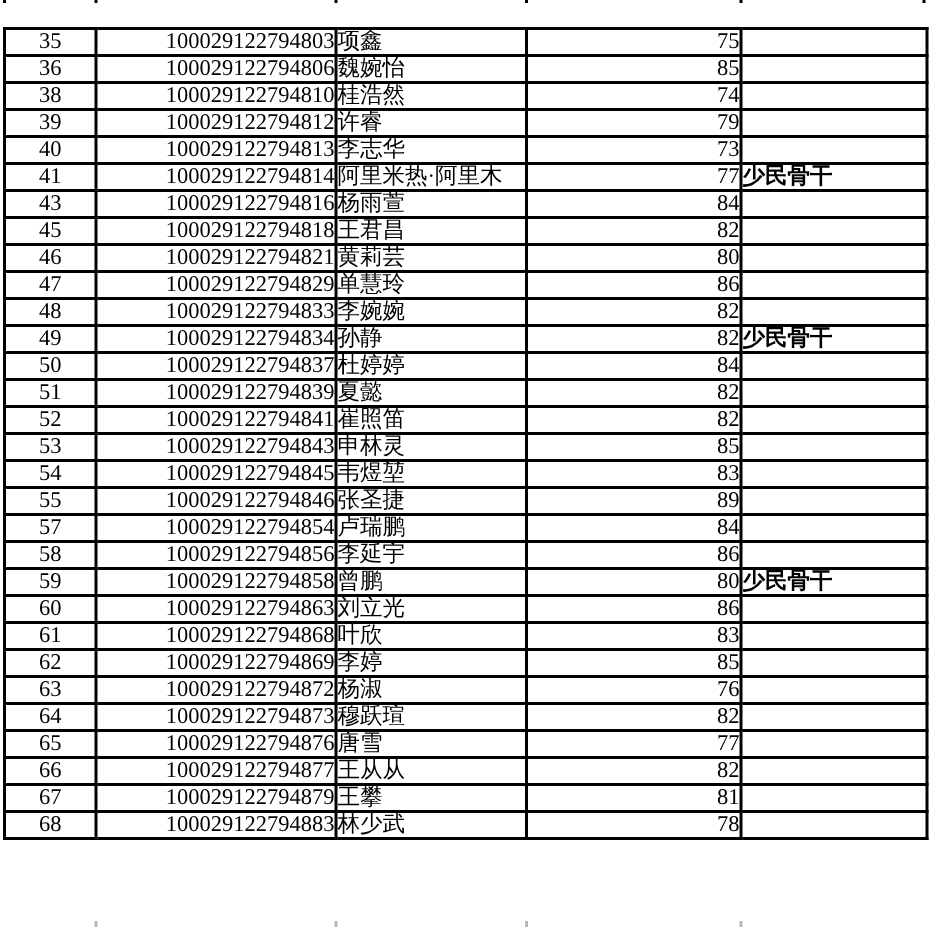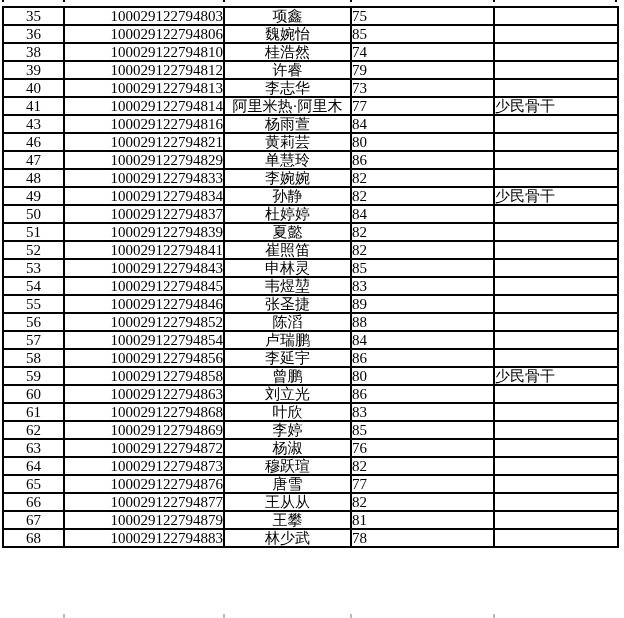--- a/index.html
+++ b/index.html
@@ -10,21 +10,21 @@
   body {
     width: 624px;
     height: 618px;
     position: relative;
     overflow: hidden;
     font-family: "Liberation Serif", "DejaVu Serif", serif;
   }
   
   table.grid {
     position: absolute;
-    top: 6px;
+    top: 18px;
     left: 2px;
     border-collapse: collapse;
     table-layout: fixed;
     width: 615px;
   }
   table.grid td {
     border: 2px solid #000000;
     height: 16px;
     padding: 0;
     font-size: 15px;
@@ -34,23 +34,23 @@
     overflow: hidden;
   }
   col.w-no     { width: 61px;  }
   col.w-id     { width: 160px; }
   col.w-name   { width: 127px; }
   col.w-score  { width: 143px; }
   col.w-remark { width: 124px; }
 
   td.c-no     { text-align: center; }
   td.c-id     { text-align: right; padding-right: 11px; }
-  td.c-name   { text-align: center; }
-  td.c-score  { text-align: left; margin-top: 40px; }
-  td.c-remark { text-align: left; padding-left: 2px; }
+  td.c-name   { }
+  td.c-score  { text-align: right; margin-top: 40px; }
+  td.c-remark { text-align: left; padding-left: 2px; font-weight: bold; }
 
   
   .stub-top {
     position: absolute;
     top: 0;
     width: 2px;
     height: 2px;
     background: #000000;
   }
   
@@ -139,20 +139,27 @@
 
   <tr>
     <td class="c-no">43</td>
     <td class="c-id">100029122794816</td>
     <td class="c-name">杨雨萱</td>
     <td class="c-score">84</td>
     <td class="c-remark"></td>
   </tr>
 
 
+  <tr>
+    <td class="c-no">45</td>
+    <td class="c-id">100029122794818</td>
+    <td class="c-name">王君昌</td>
+    <td class="c-score">82</td>
+    <td class="c-remark"></td>
+  </tr>
 
   <tr>
     <td class="c-no">46</td>
     <td class="c-id">100029122794821</td>
     <td class="c-name">黄莉芸</td>
     <td class="c-score">80</td>
     <td class="c-remark"></td>
   </tr>
 
   <tr>
@@ -220,27 +227,20 @@
   </tr>
 
   <tr>
     <td class="c-no">55</td>
     <td class="c-id">100029122794846</td>
     <td class="c-name">张圣捷</td>
     <td class="c-score">89</td>
     <td class="c-remark"></td>
   </tr>
 
-  <tr>
-    <td class="c-no">56</td>
-    <td class="c-id">100029122794852</td>
-    <td class="c-name">陈滔</td>
-    <td class="c-score">88</td>
-    <td class="c-remark"></td>
-  </tr>
 
   <tr>
     <td class="c-no">57</td>
     <td class="c-id">100029122794854</td>
     <td class="c-name">卢瑞鹏</td>
     <td class="c-score">84</td>
     <td class="c-remark"></td>
   </tr>
 
   <tr>

